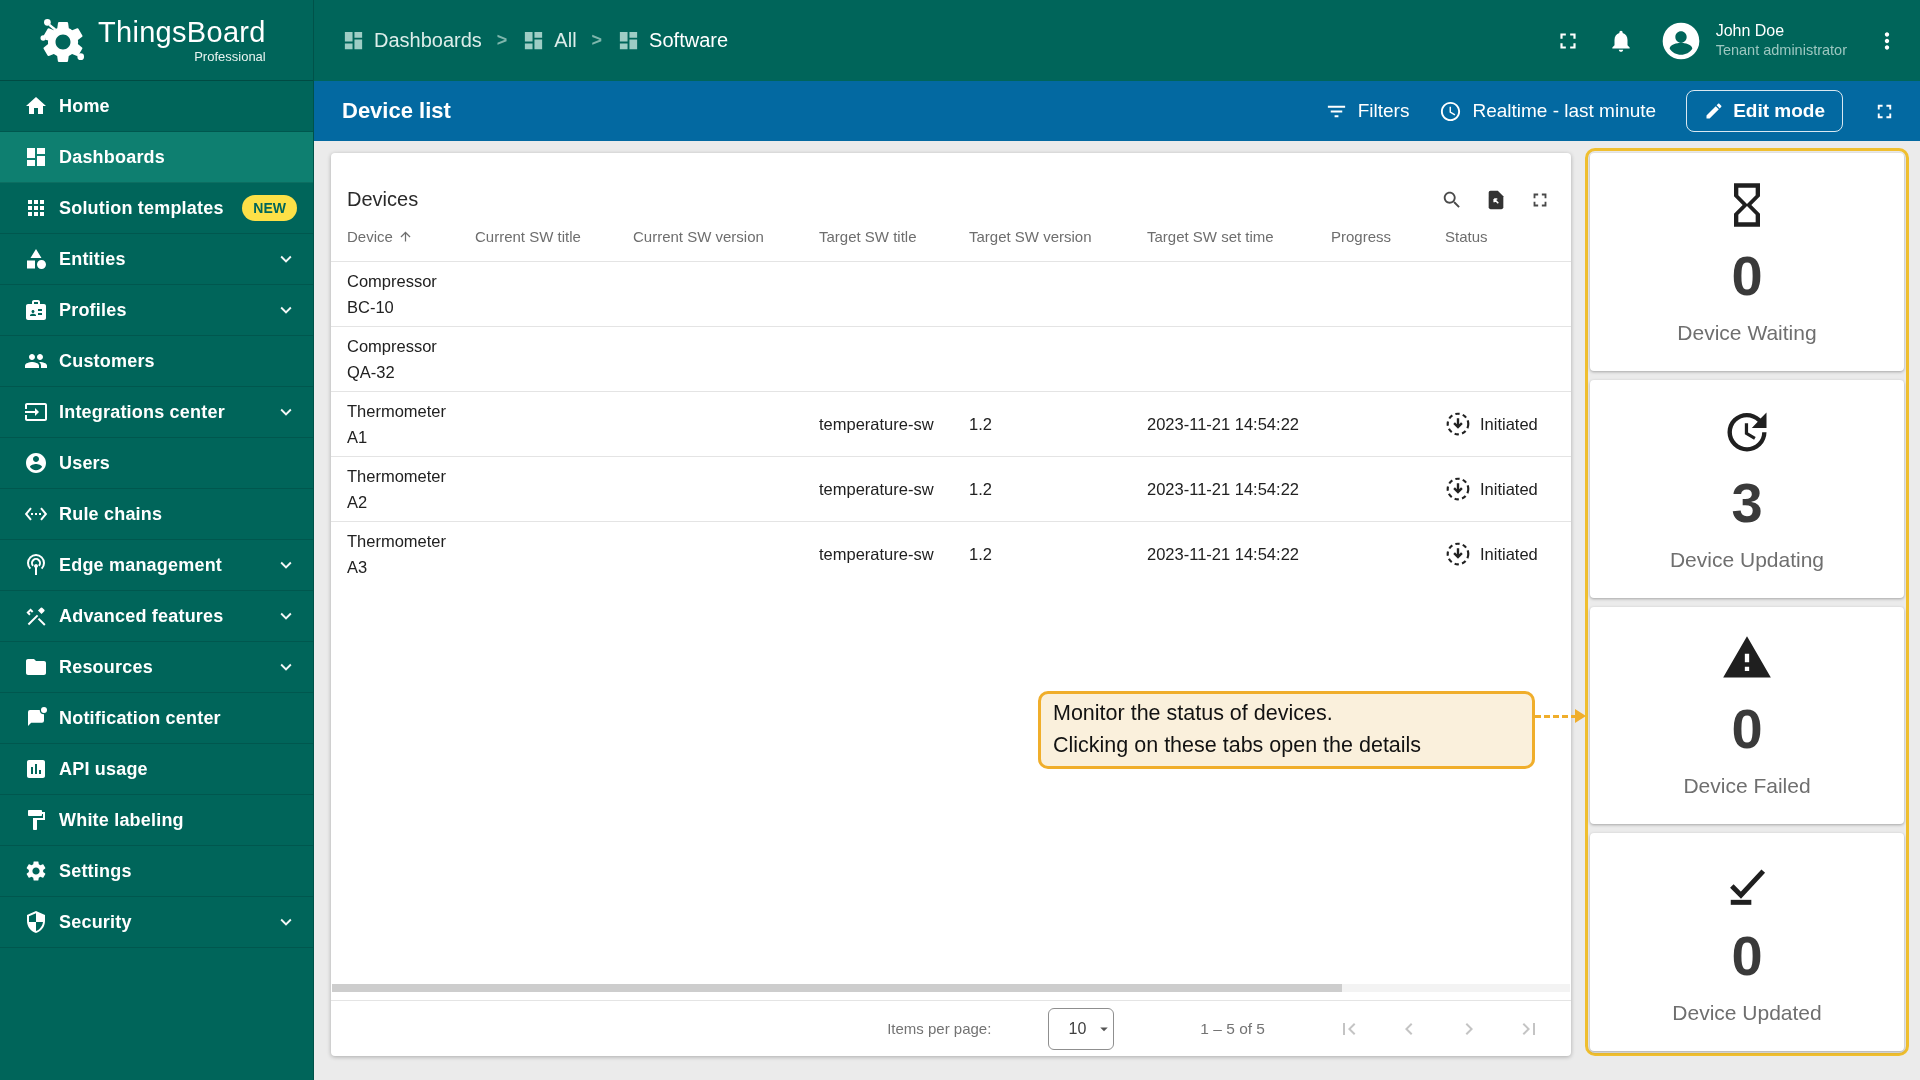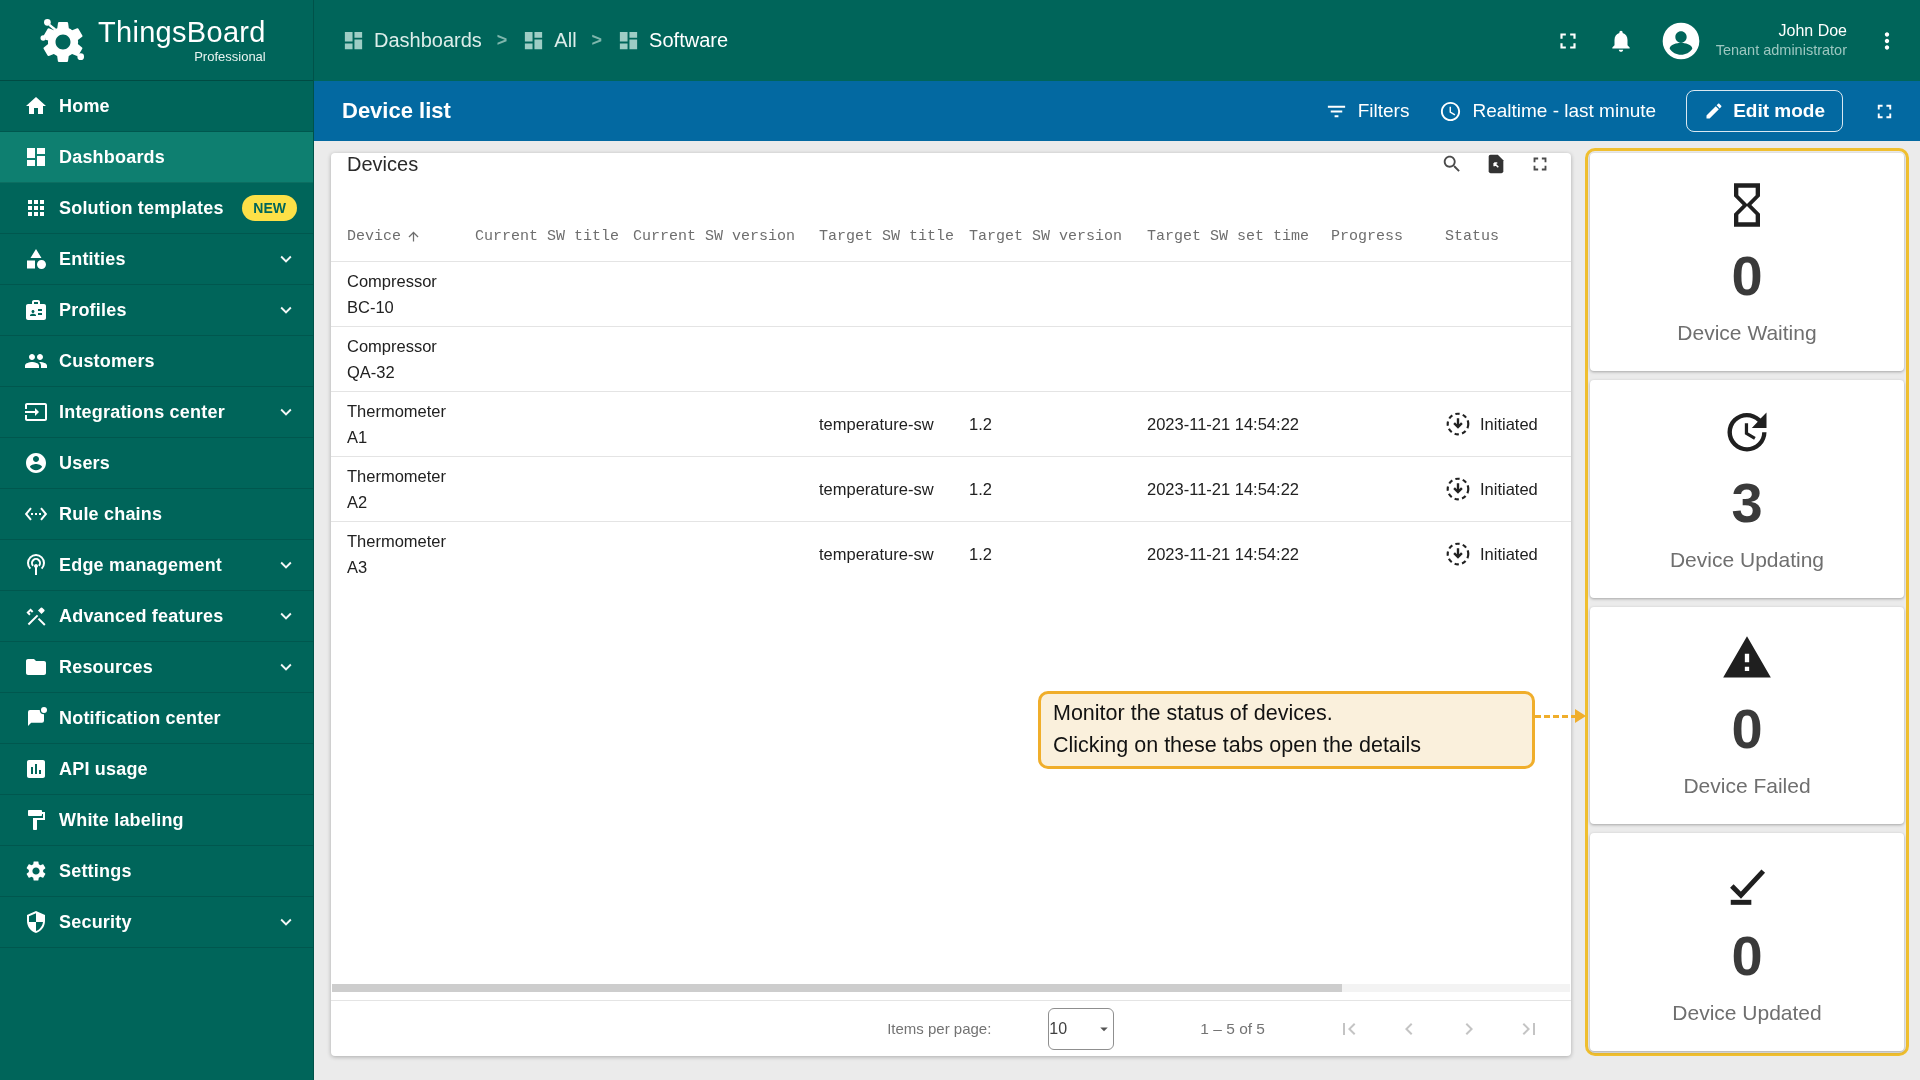--- a/index.html
+++ b/index.html
@@ -33,64 +33,64 @@
     background:#00655A; display:flex; align-items:center; padding:0 20px 0 28px; }
   .breadcrumb { display:flex; align-items:center; gap:15px; }
   .crumb { display:flex; align-items:center; gap:9px; cursor:pointer; }
   .crumb svg { width:23px; height:23px; fill:#9ECDC5; }
   .crumb-label { font-size:20px; color:#DCEDEA; }
   .crumb.current .crumb-label { color:#FFFFFF; }
   .crumb-sep { color:#7FB7AD; font-size:18px; font-weight:700; }
   .header-right { margin-left:auto; display:flex; align-items:center; gap:27px; }
   .hicon svg { width:26px; height:26px; fill:#fff; }
   .avatar svg { width:40px; height:40px; }
-  .user-block { line-height:1.3; margin-left:-12px;text-align:right; }
+  .user-block { line-height:1.3; margin-left:-12px; }
   .user-name { color:#fff; font-size:16px; }
   .user-role { color:#9CC7C0; font-size:14.5px; }
 
   
   .toolbar { position:absolute; left:314px; top:81px; right:0; height:60px;
     background:#0369a1; display:flex; align-items:center; padding:0 24px 0 28px; }
   .toolbar-title { font-size:22px; font-weight:700; color:#fff; }
   .toolbar-right { margin-left:auto; display:flex; align-items:center; gap:30px; }
   .tool-item { display:flex; align-items:center; gap:10px; color:#fff; font-size:19px; cursor:pointer; }
   .tool-item svg { width:23px; height:23px; fill:#fff; }
   .edit-btn { display:flex; align-items:center; gap:9px; border:1.5px solid rgba(255,255,255,0.85);
     border-radius:8px; padding:9px 17px; font-size:19px; color:#fff; font-weight:600; cursor:pointer;text-align:right; }
   .edit-btn svg { width:20px; height:20px; fill:#fff; }
 
   
   .content { position:absolute; left:314px; top:141px; right:0; bottom:0; background:#EBEBEB; }
   .devices-card { position:absolute; left:17px; top:12px; width:1240px; height:903px;
     background:#fff; border-radius:4px; box-shadow:0 1px 4px rgba(0,0,0,0.28);
     display:flex; flex-direction:column; }
-  .card-head { height:58px; display:flex; align-items:flex-start; padding:0 20px 0 16px;gap:44px; }
+  .card-head { height:58px; display:flex; align-items:flex-end; padding:0 20px 0 16px;gap:44px; }
   .card-title { font-size:20px; color:#2A2A2A; }
   .card-head-icons { margin-left:auto; display:flex; align-items:center; gap:22px; }
   .card-head-icons svg { width:22px; height:22px; fill:#4A4A4A; cursor:pointer; }
 
   .thead, .trow { display:grid;
     grid-template-columns:128px 158px 186px 150px 178px 184px 114px 1fr;
     padding:0 16px; align-items:center; }
   .thead { height:50px; font-size:15px; color:#6E6E6E; }
-  .th { display:flex; align-items:center; gap:5px; cursor:pointer;font-family:Liberation Mono, monospace; }
+  .th { display:flex; align-items:center; gap:5px; cursor:pointer; }
   .th svg { width:15px; height:15px; fill:#6E6E6E; }
   .trow { height:65px; border-top:1px solid #E4E4E4; font-size:16.5px; color:#212121; cursor:pointer; }
   .dev-cell div { line-height:26px; }
   .status-cell { display:flex; align-items:center; gap:9px; }
   .status-cell svg { width:26px; height:26px; }
 
   .rows-spacer { flex:1; }
   .hscroll { height:8px; margin:0 1px 8px 1px; background:#F3F3F3; position:relative; }
   .hscroll-thumb { position:absolute; left:0; top:0; height:8px; width:1010px; background:#CDCDCD; cursor:pointer; }
 
   .tfoot { border-top:1px solid #E4E4E4; height:56px; display:flex; align-items:center;
     justify-content:flex-end; padding:0 22px; font-size:15px; color:#737373;gap:44px; }
   .ipp-select { margin-left:13px; width:66px; height:42px; border:1px solid #8F8F8F; border-radius:6px;
-    display:flex; align-items:center; justify-content:space-between; gap:9px; font-size:16px; color:#3F3F3F; cursor:pointer; }
+    display:flex; align-items:center; justify-content:flex-end; gap:9px; font-size:16px; color:#3F3F3F; cursor:pointer; }
   .ipp-select svg { width:18px; height:18px; fill:#555; }
   .range-label { margin:0 28px 0 42px; font-size:15.5px; }
   .pg-icons { display:flex; align-items:center; gap:36px; margin-right:8px; }
   .pg-icons svg { width:24px; height:24px; fill:#C4C4C4; cursor:pointer; }
 
   
   .status-panel { position:absolute; left:1271px; top:7px; width:324px; height:908px;
     border:3px solid #F0BF2F; border-radius:10px; padding:2px;
     display:flex; flex-direction:column; gap:9px; }
   .status-card { background:#fff; border-radius:4px; box-shadow:0 1px 3px rgba(0,0,0,0.3);

